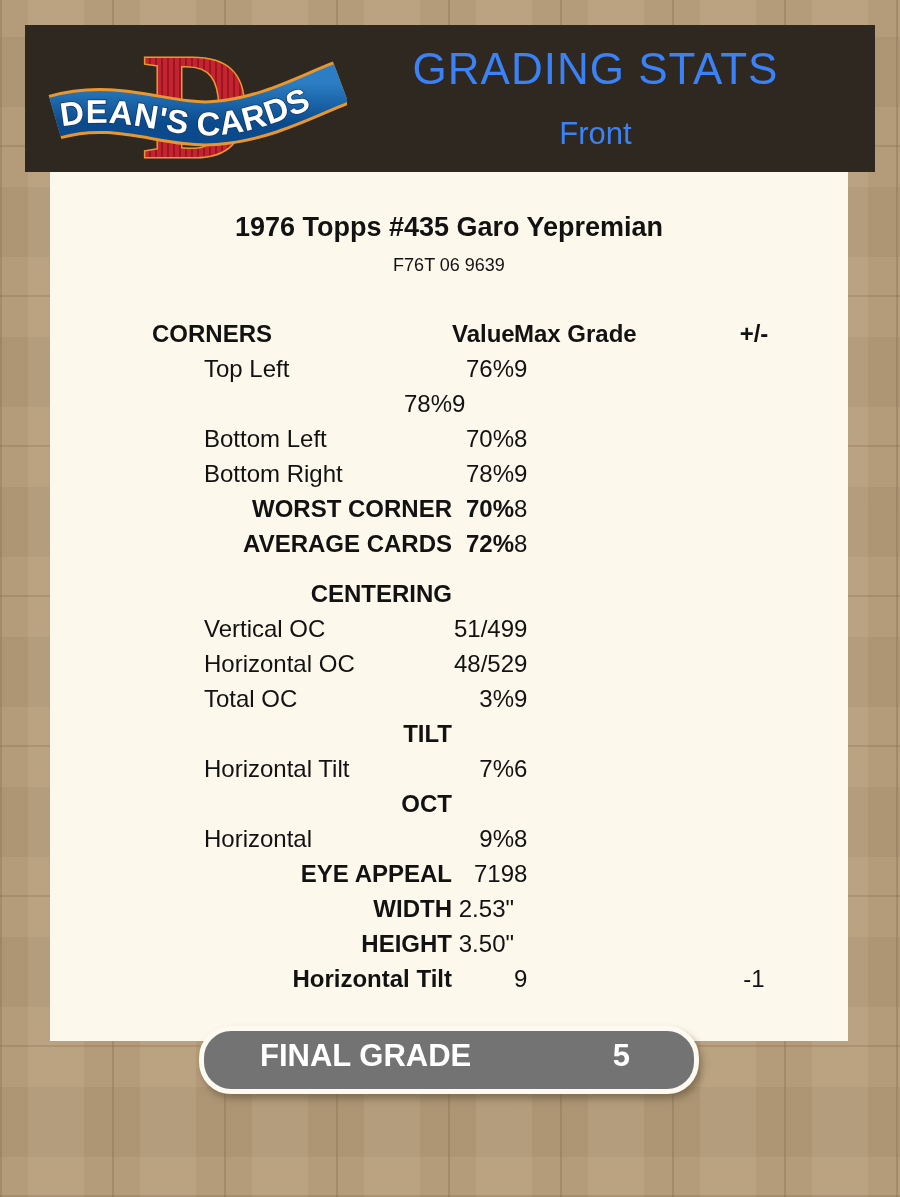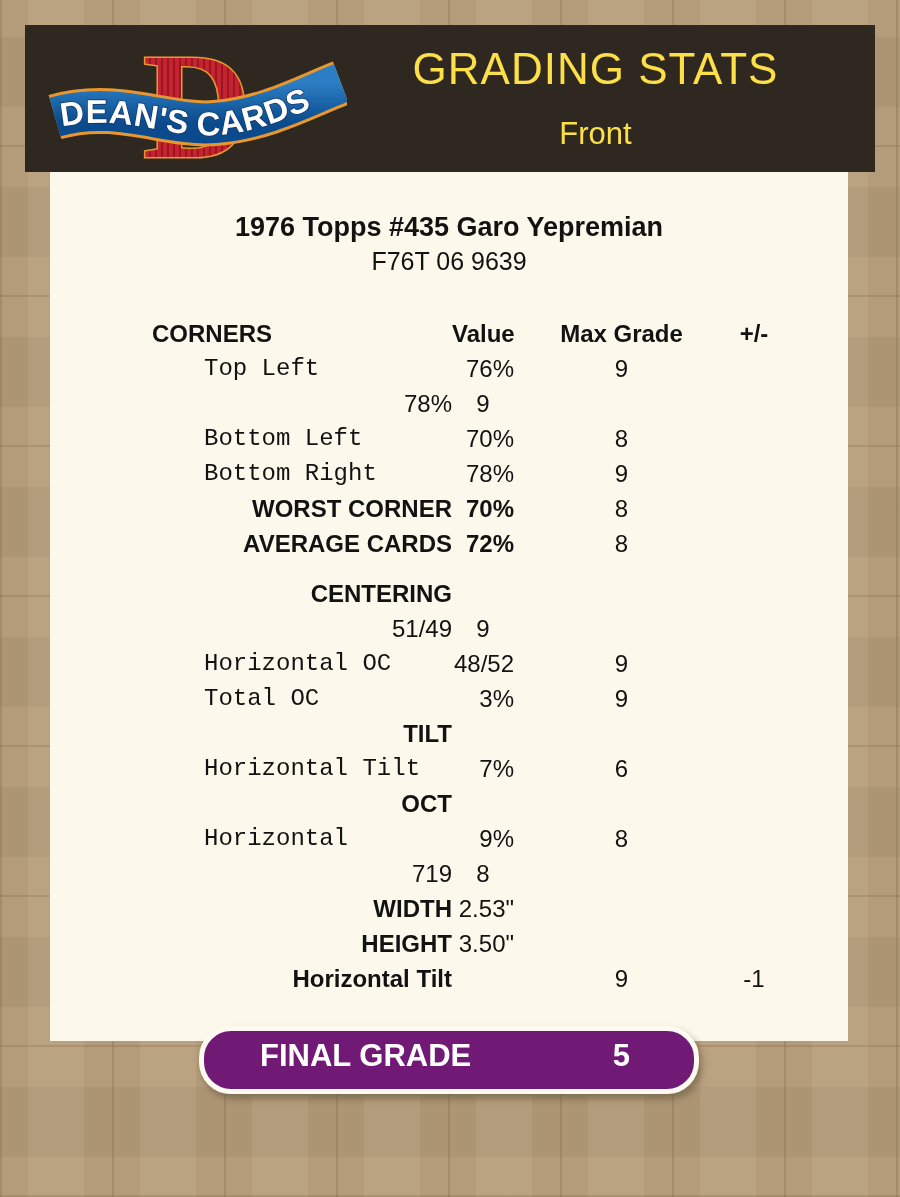--- a/index.html
+++ b/index.html
@@ -18,49 +18,49 @@
 
   
   .header{
     position:absolute; left:25px; top:25px; width:850px; height:147px;
     background:#2f2820; display:flex; align-items:center;
   }
   .logo-wrap{ width:310px; height:140px; flex:0 0 310px; position:relative; }
   .logo-wrap svg{ position:absolute; left:22px; top:4px; }
   .header-titles{
     flex:1; display:flex; flex-direction:column; align-items:center;
-    justify-content:center; color:#fde047; padding-right:19px;
+    justify-content:center; color:#3b82f6; padding-right:19px;
   }
   .header-title{ font-size:44px; letter-spacing:1px; line-height:1.1; }
   .header-subtitle{ font-size:31px; margin-top:22px; }
 
   
   .panel{
     position:absolute; left:50px; top:172px; width:798px; height:869px;
     background:#fcf8eb; color:#121212;
   }
   .card-title{ text-align:center; margin-top:40px; font-size:27px; font-weight:bold; }
-  .card-serial{ text-align:center; margin-top:4px; font-size:25px; }
+  .card-serial{ text-align:center; margin-top:12px; font-size:18px; }
 
   
   .gtable{ width:630px; margin:40px 0 0 102px; font-size:24px; }
   .trow{ display:grid; grid-template-columns:300px 62px 215px 50px; line-height:35px; }
   .c-label{ text-align:left; white-space:nowrap; }
-  .c-label.indent{ padding-left:52px;font-family:Liberation Mono, monospace; }
+  .c-label.indent{ padding-left:52px; }
   .sect{ font-weight:bold;text-align:right; }
   .c-value{ text-align:right; }
-  .c-max{ text-align:center; }
+  .c-max{ }
   .c-pm{ text-align:center; }
   .thead .c-label, .thead .c-value, .thead .c-max, .thead .c-pm{ font-weight:bold; }
   .spacer{ height:15px; }
 
   
   .final-grade{
     width:500px; height:68px; margin:30px auto 0 auto;
-    background:#701a75; border:5px solid #fdfaf2; border-radius:32px;
+    background:#737373; border:5px solid #fdfaf2; border-radius:32px;
     box-shadow:3px 5px 7px rgba(95,80,55,.55);
     display:flex; align-items:center; justify-content:space-between;
     padding:0 64px 8px 56px; color:#fff; font-weight:bold; font-size:31px;
   }
 </style>
 </head>
 <body>
 
 <div class="page">
 
@@ -143,20 +143,21 @@
             <span class="c-pm"></span>
           </div>
           <div class="spacer"></div>
           <div class="trow">
             <span class="c-label sect">CENTERING</span>
             <span class="c-value"></span>
             <span class="c-max"></span>
             <span class="c-pm"></span>
           </div>
           <div class="trow">
+            <span class="c-label indent">Vertical OC</span>
             <span class="c-value">51/49</span>
             <span class="c-max">9</span>
             <span class="c-pm"></span>
           </div>
           <div class="trow">
             <span class="c-label indent">Horizontal OC</span>
             <span class="c-value">48/52</span>
             <span class="c-max">9</span>
             <span class="c-pm"></span>
           </div>
@@ -184,20 +185,21 @@
             <span class="c-max"></span>
             <span class="c-pm"></span>
           </div>
           <div class="trow">
             <span class="c-label indent">Horizontal</span>
             <span class="c-value">9%</span>
             <span class="c-max">8</span>
             <span class="c-pm"></span>
           </div>
           <div class="trow">
+            <span class="c-label sect">EYE APPEAL</span>
             <span class="c-value">719</span>
             <span class="c-max">8</span>
             <span class="c-pm"></span>
           </div>
           <div class="trow">
             <span class="c-label sect">WIDTH</span>
             <span class="c-value">2.53"</span>
             <span class="c-max"></span>
             <span class="c-pm"></span>
           </div>

